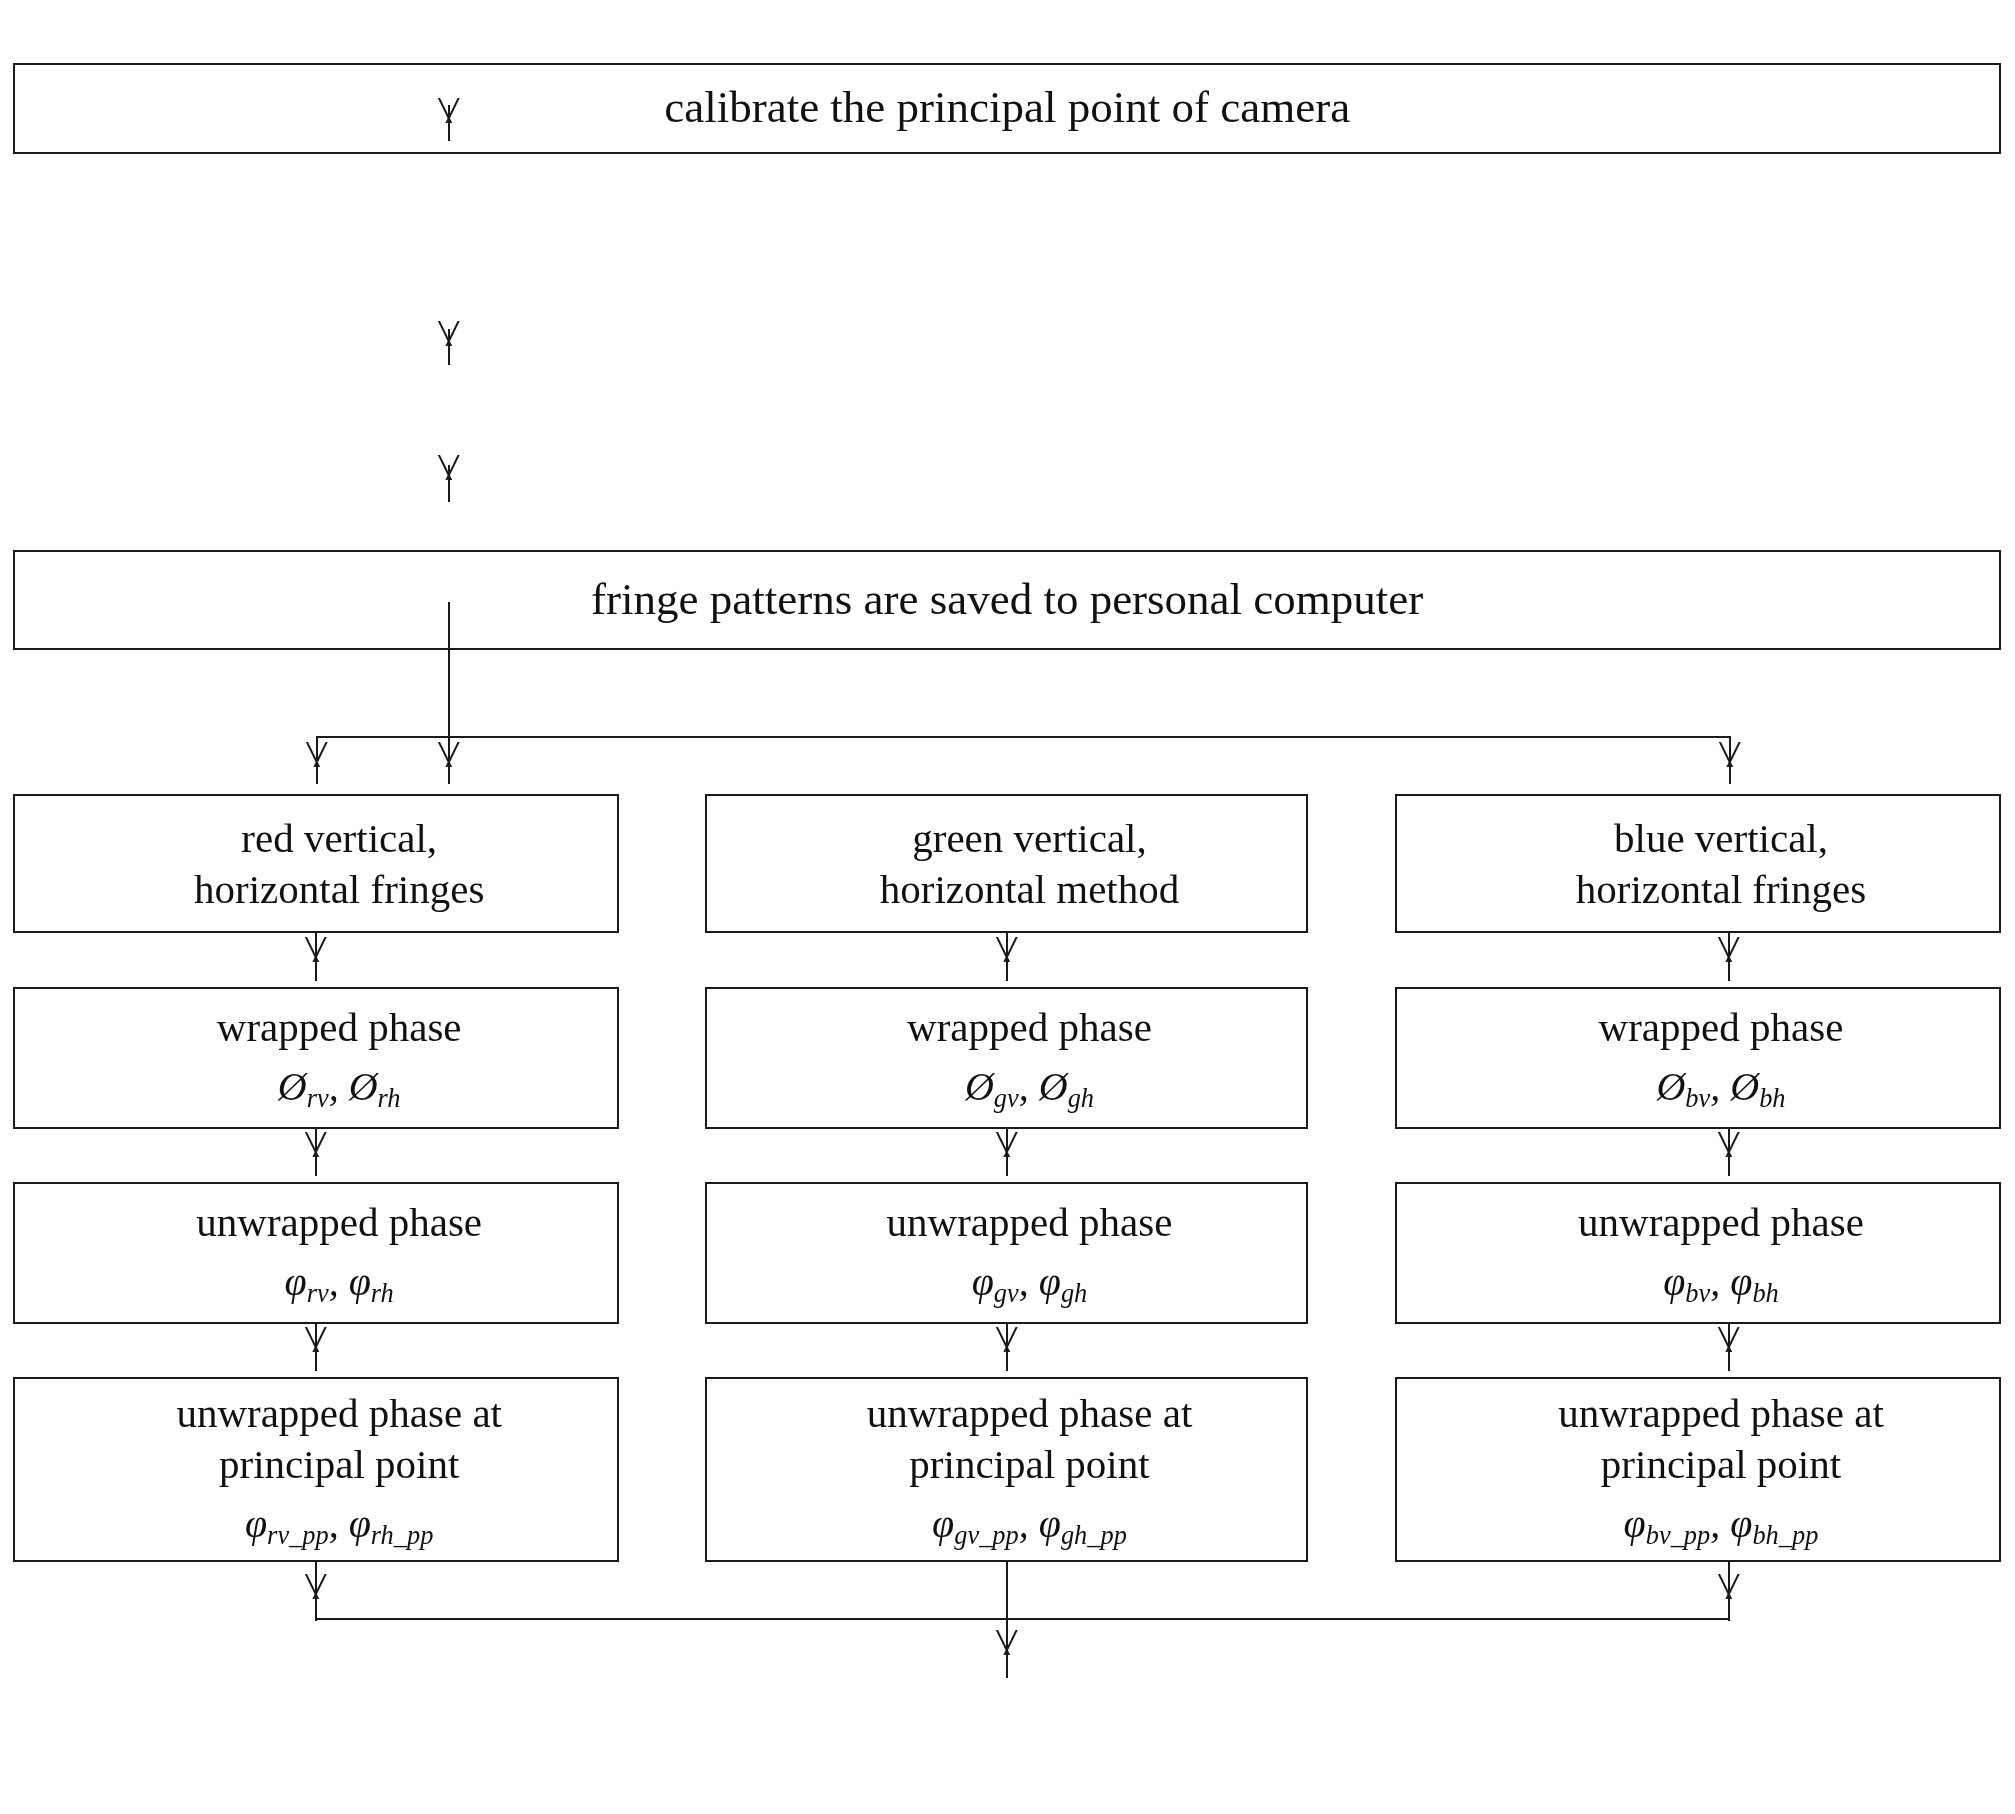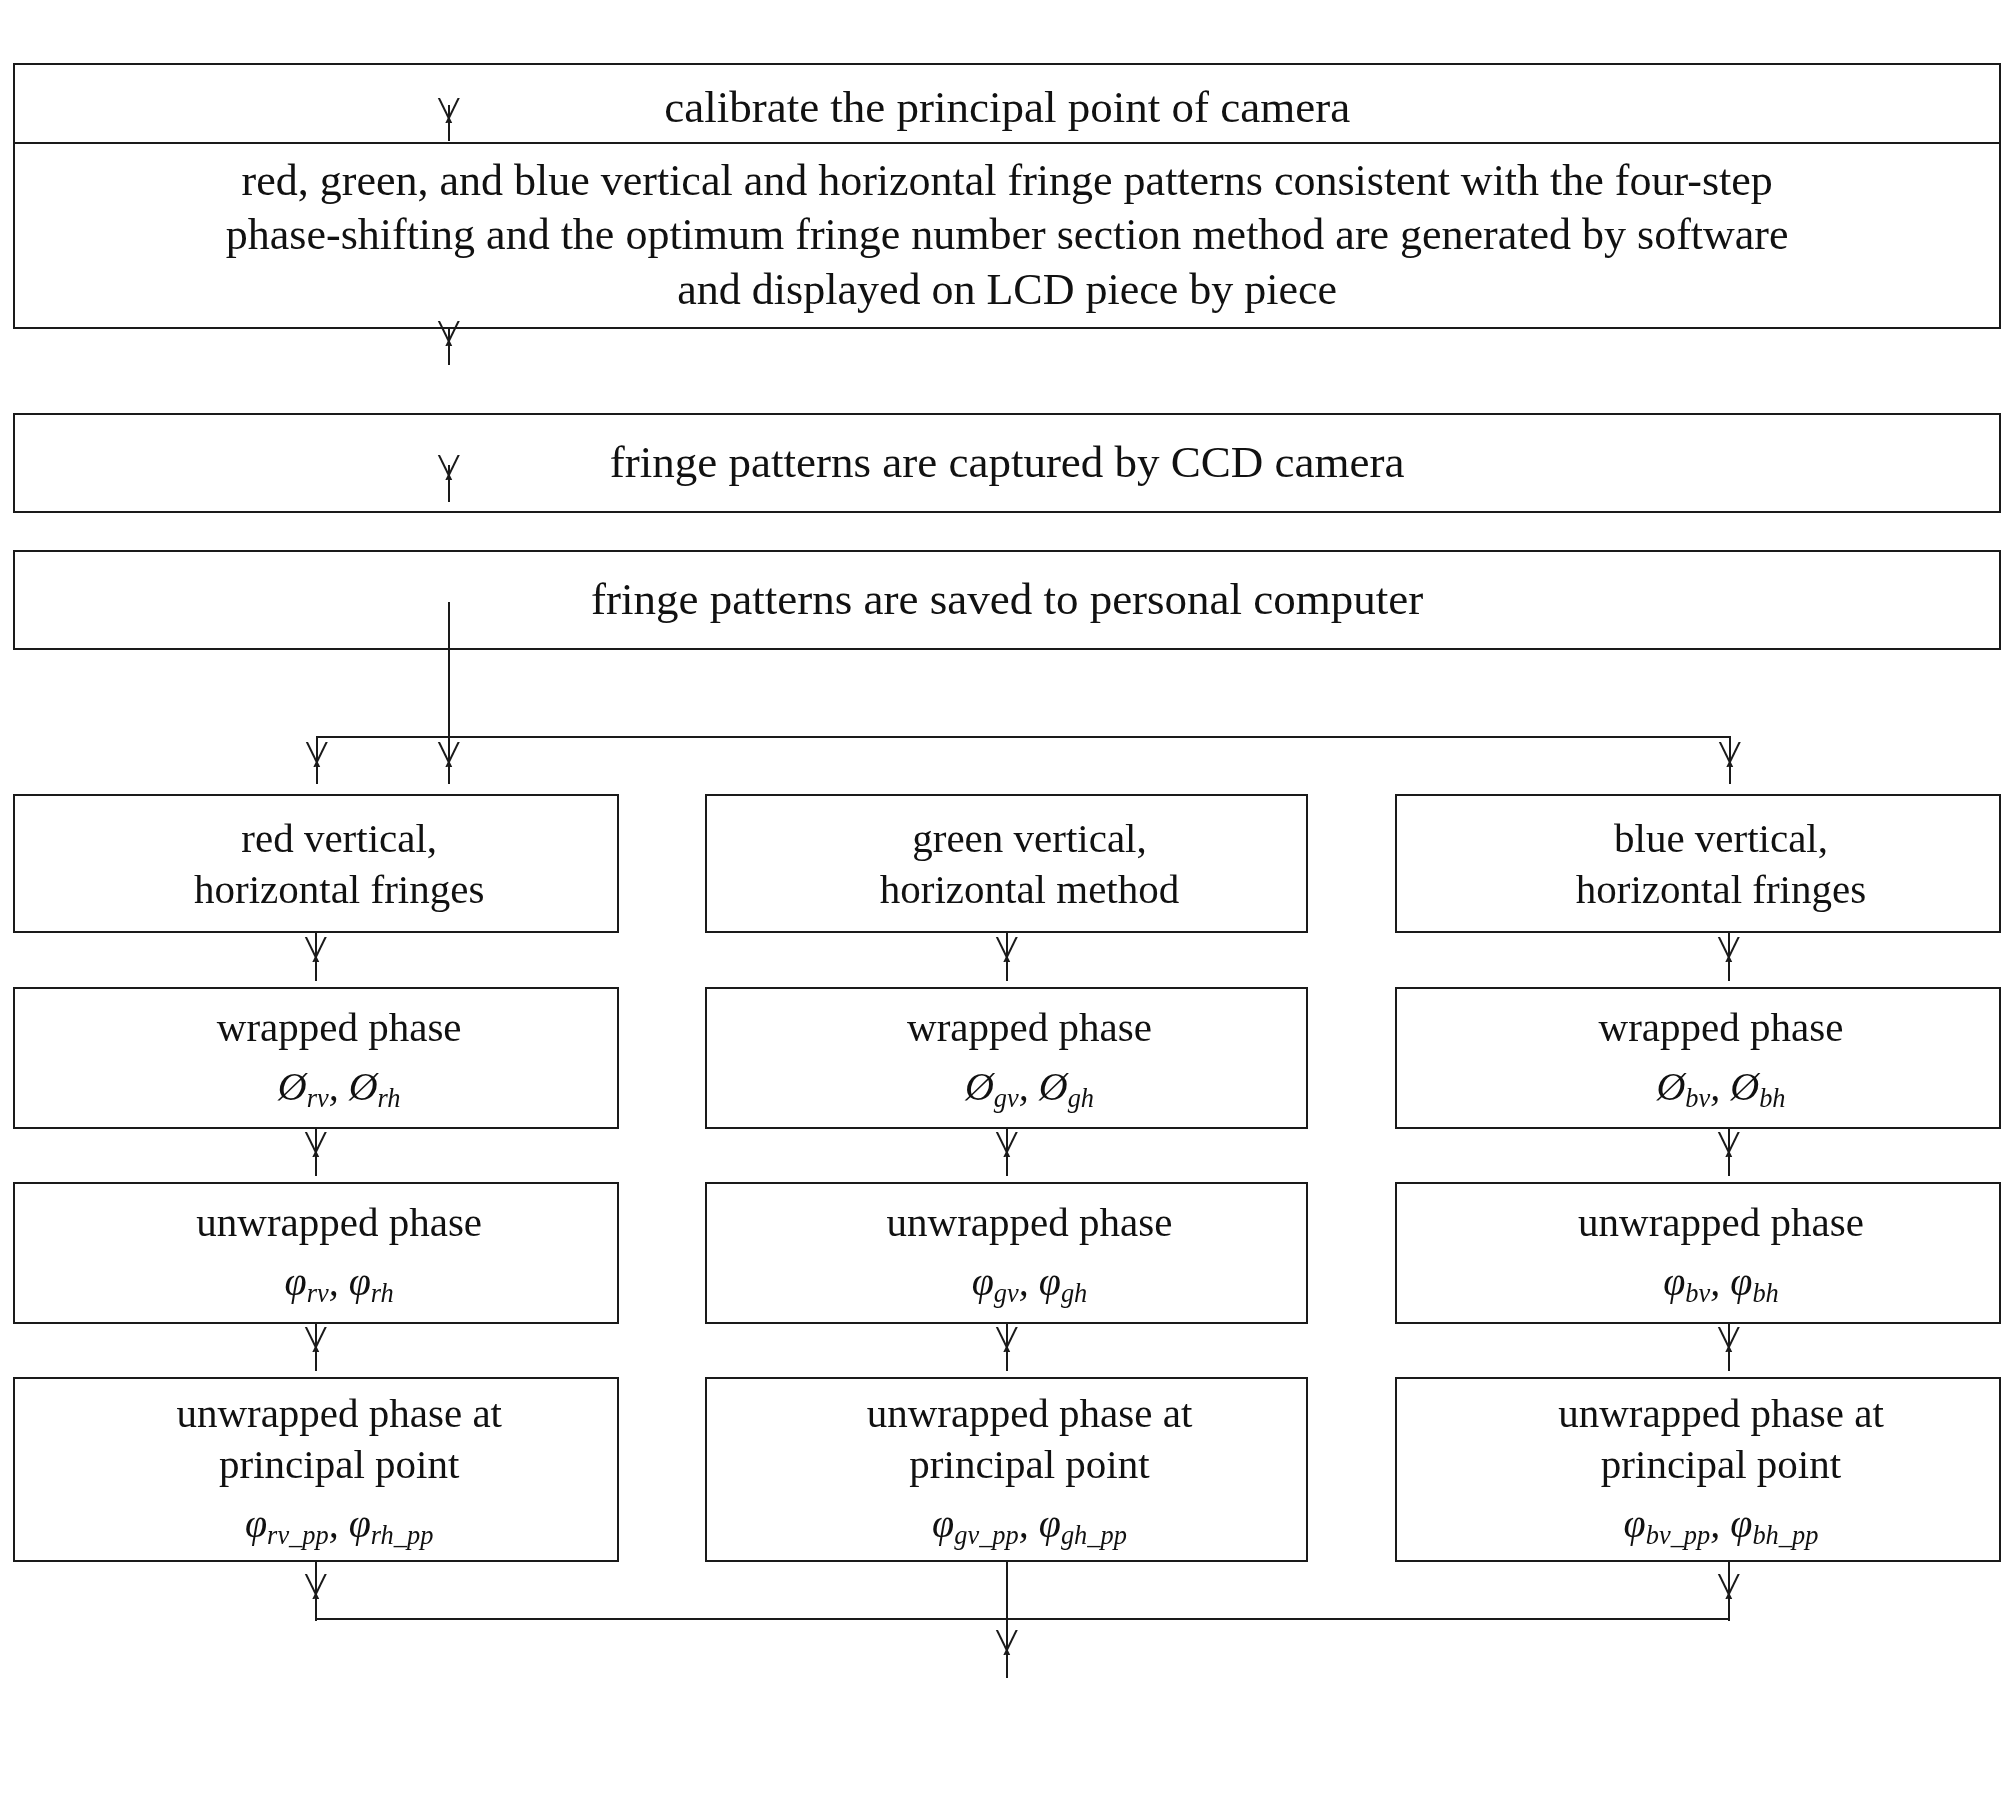--- a/index.html
+++ b/index.html
@@ -108,32 +108,24 @@
 
 <div id="flow">
 
   <div class="node fs-big" style="left: 13.2px; top: 14.7px; width: 1988px; height: 91px;">
     <span class="txt">calibrate the principal point of camera</span>
   </div>
 
   <div class="vline" style="left: 448px; top: 105px; height: 36px;"></div>
   <div class="arrowhead open" style="left: 449px; top: 98px; height: 25px;"></div>
 
-  <div class="node fs-main" style="left: 13.2px; top: 142px; width: 1988px; height: 187px;">
-    <span class="txt">red, green, and blue vertical and horizontal fringe patterns consistent with the four-step
-phase-shifting and the optimum fringe number section method are generated by software
-and displayed on LCD piece by piece</span>
-  </div>
 
   <div class="vline" style="left: 448px; top: 329px; height: 36px;"></div>
   <div class="arrowhead open" style="left: 449px; top: 321px; height: 25px;"></div>
 
-  <div class="node fs-big" style="left: 13.2px; top: 365px; width: 1988px; height: 100px;">
-    <span class="txt">fringe patterns are captured by CCD camera</span>
-  </div>
 
   <div class="vline" style="left: 448px; top: 465px; height: 37px;"></div>
   <div class="arrowhead open" style="left: 449px; top: 455px; height: 25px;"></div>
 
   <div class="node fs-big" style="left: 13.2px; top: 502px; width: 1988px; height: 100px;">
     <span class="txt">fringe patterns are saved to personal computer</span>
   </div>
 
   <div class="vline" style="left: 448px; top: 602px; height: 136px;"></div>
   <div class="hline" style="left: 316px; top: 736px; width: 1414px;"></div>

